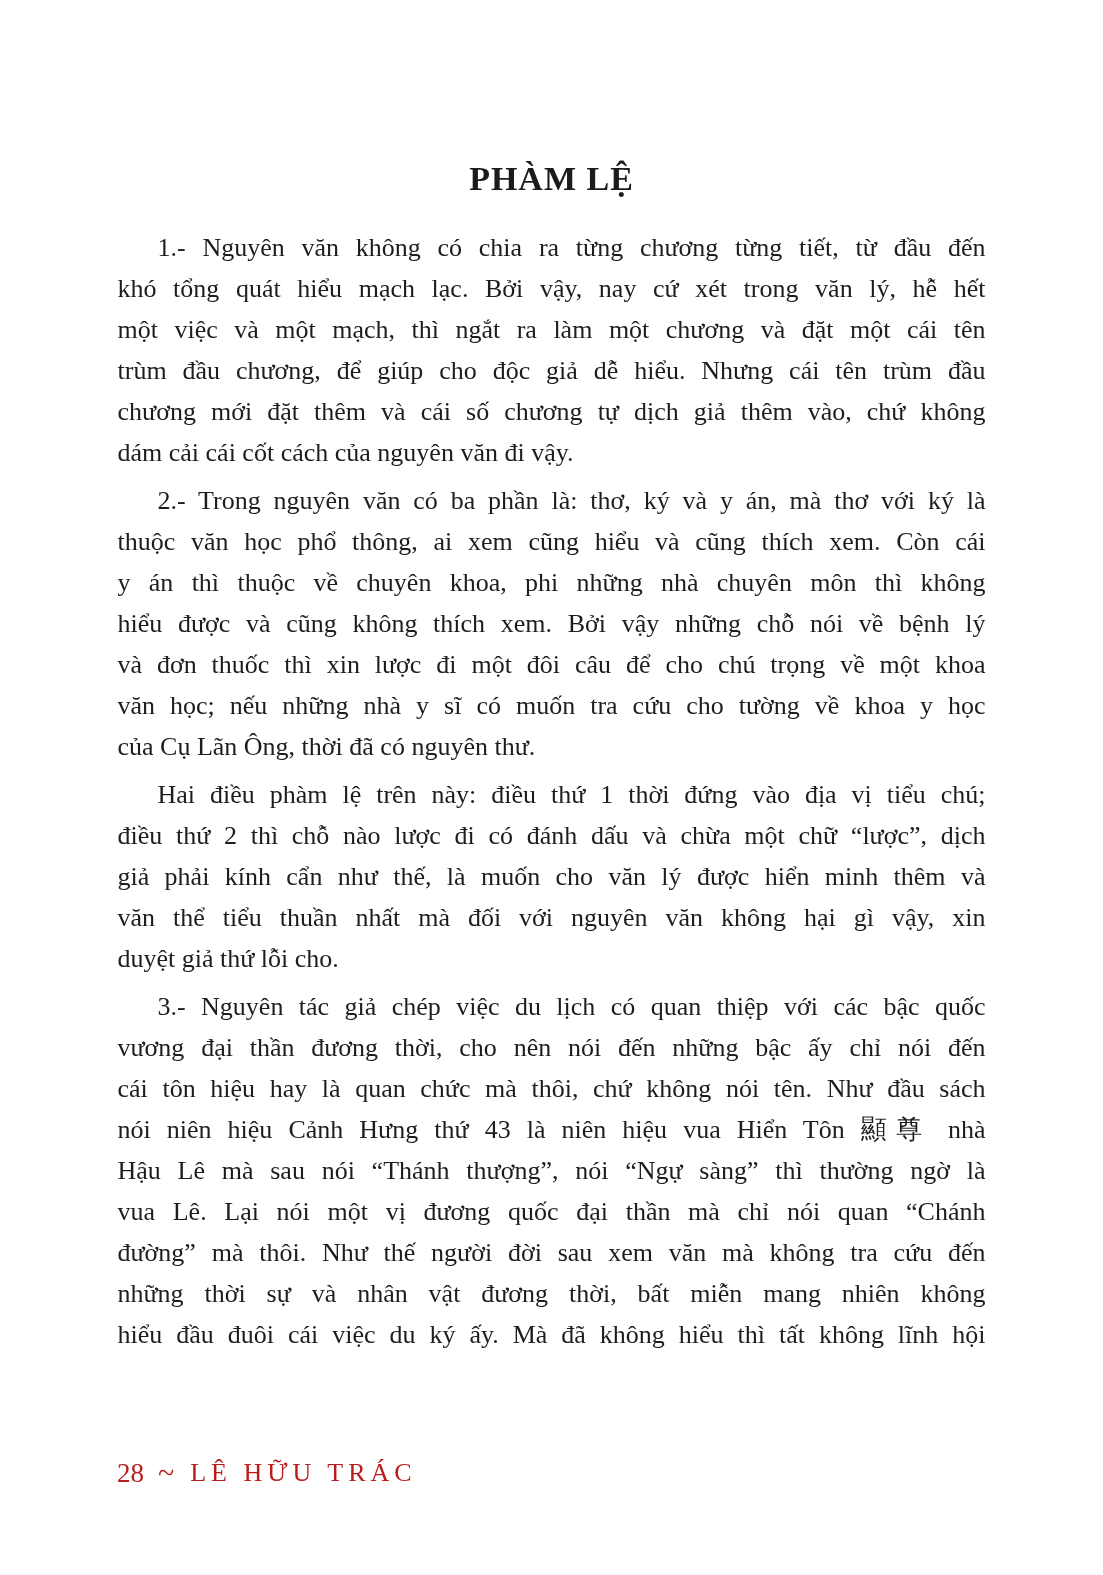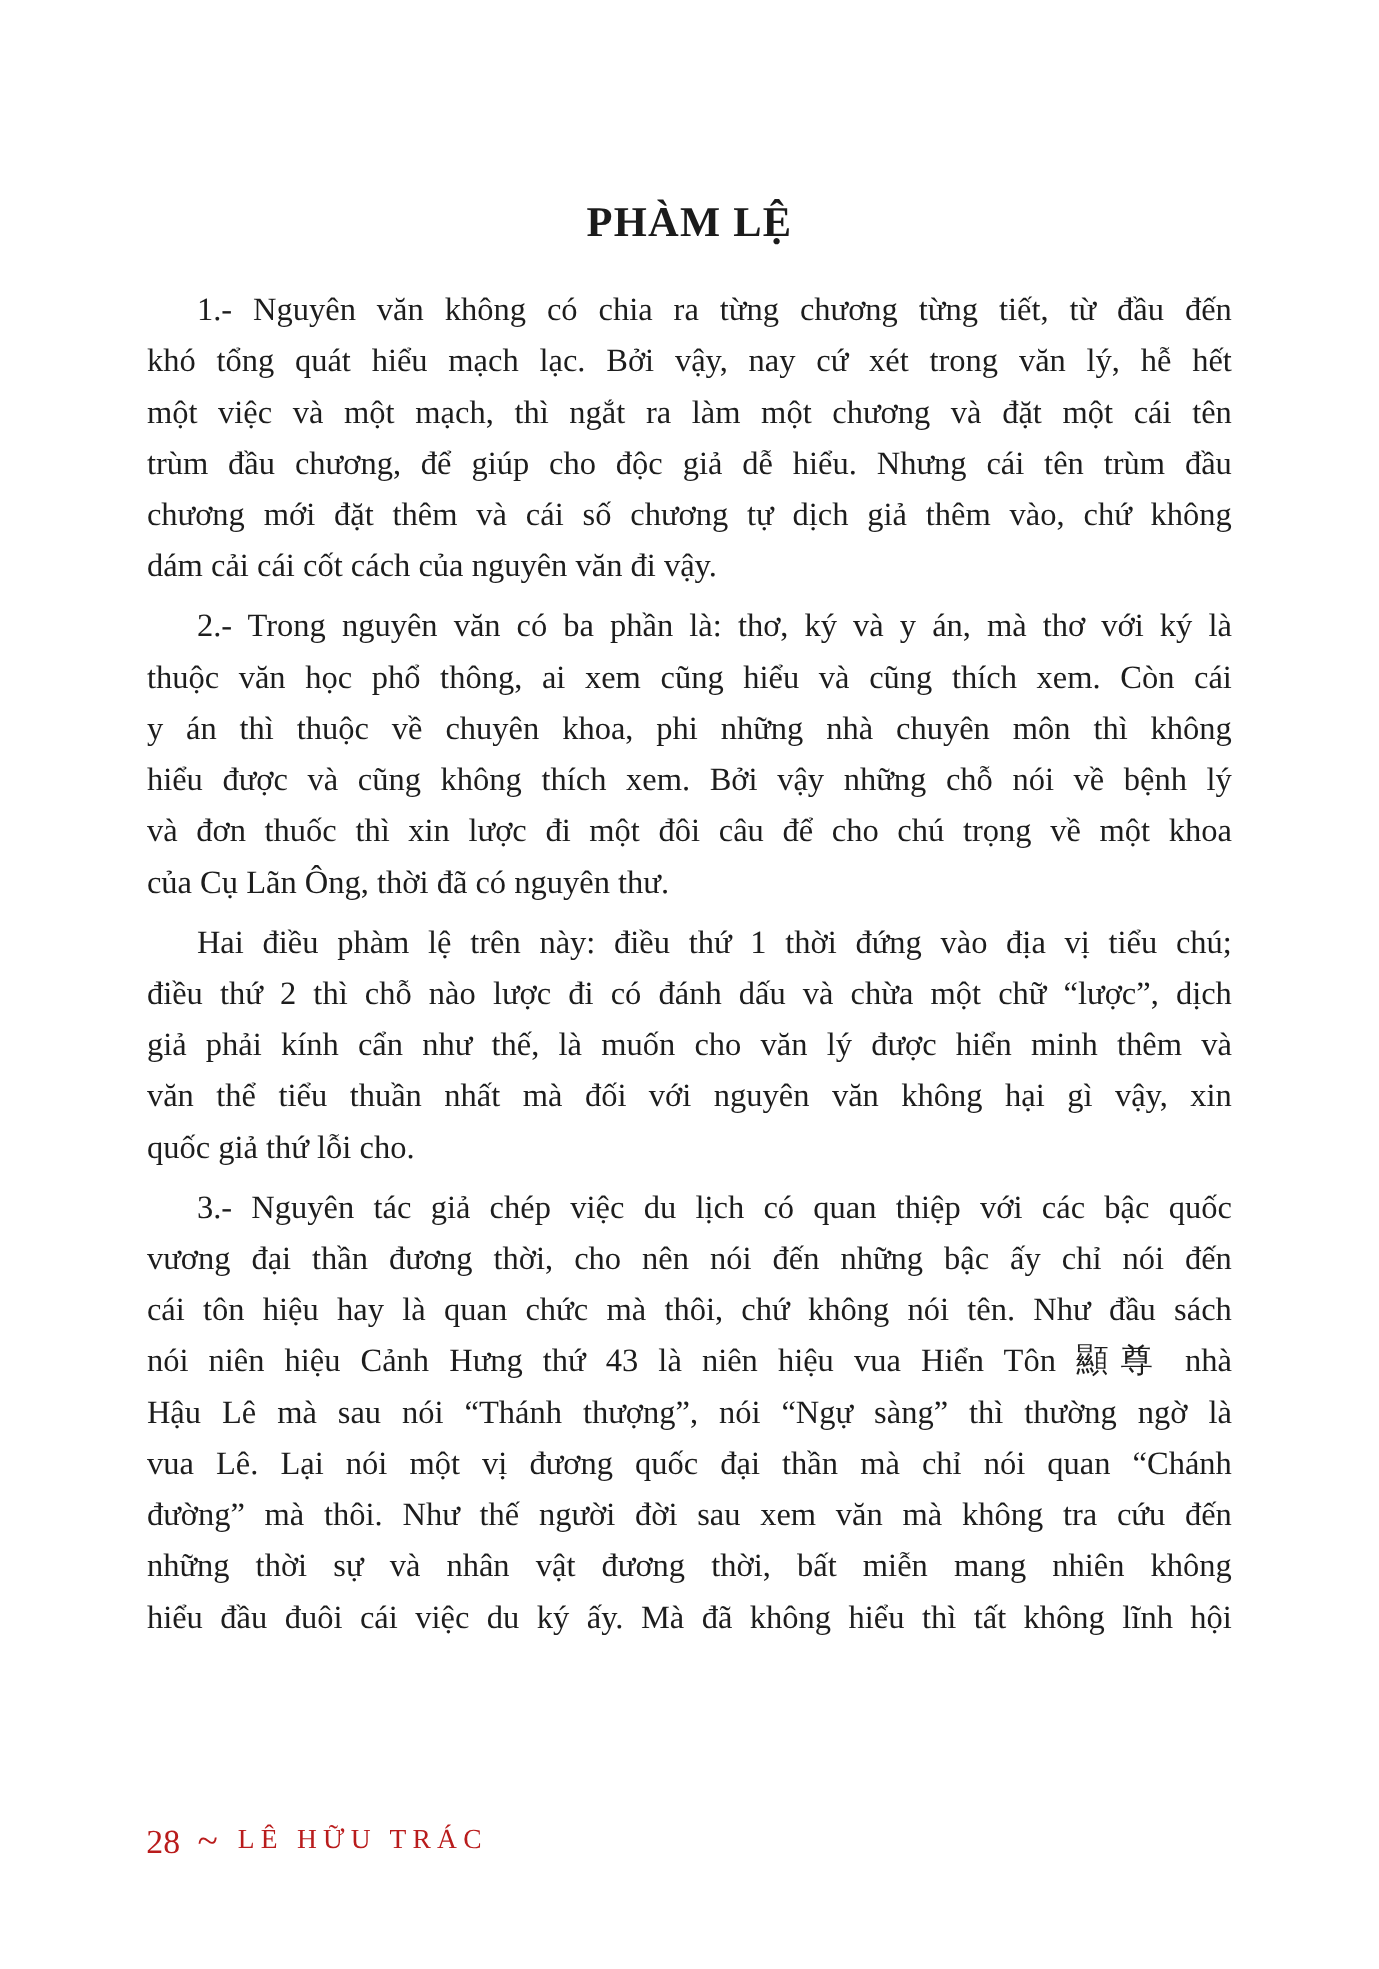--- a/index.html
+++ b/index.html
@@ -57,21 +57,21 @@
   }
   .footer .page-number {
     font-size: 27px;
   }
   .footer .tilde {
     font-size: 30px;
     margin: 0 16px 0 14px;
     transform: translateY(-2px);
   }
   .footer .author {
-    font-size: 22px;
+    font-size: 26px;
     letter-spacing: 5px;
     font-weight: 400;
   }
 </style>
 </head>
 <body>
 
 <div class="page">
 
   <h1 class="title">PHÀM LỆ</h1>
@@ -84,28 +84,29 @@
         <div class="line">trùm đầu chương, để giúp cho độc giả dễ hiểu. Nhưng cái tên trùm đầu</div>
         <div class="line">chương mới đặt thêm và cái số chương tự dịch giả thêm vào, chứ không</div>
         <div class="line last">dám cải cái cốt cách của nguyên văn đi vậy.</div>
       </div>
       <div class="para">
         <div class="line indent">2.- Trong nguyên văn có ba phần là: thơ, ký và y án, mà thơ với ký là</div>
         <div class="line">thuộc văn học phổ thông, ai xem cũng hiểu và cũng thích xem. Còn cái</div>
         <div class="line">y án thì thuộc về chuyên khoa, phi những nhà chuyên môn thì không</div>
         <div class="line">hiểu được và cũng không thích xem. Bởi vậy những chỗ nói về bệnh lý</div>
         <div class="line">và đơn thuốc thì xin lược đi một đôi câu để cho chú trọng về một khoa</div>
+        <div class="line">văn học; nếu những nhà y sĩ có muốn tra cứu cho tường về khoa y học</div>
         <div class="line last">của Cụ Lãn Ông, thời đã có nguyên thư.</div>
       </div>
       <div class="para">
         <div class="line indent">Hai điều phàm lệ trên này: điều thứ 1 thời đứng vào địa vị tiểu chú;</div>
         <div class="line">điều thứ 2 thì chỗ nào lược đi có đánh dấu và chừa một chữ “lược”, dịch</div>
         <div class="line">giả phải kính cẩn như thế, là muốn cho văn lý được hiển minh thêm và</div>
         <div class="line">văn thể tiểu thuần nhất mà đối với nguyên văn không hại gì vậy, xin</div>
-        <div class="line last">quốc giả thứ lỗi cho.</div>
+        <div class="line last">duyệt giả thứ lỗi cho.</div>
       </div>
       <div class="para">
         <div class="line indent">3.- Nguyên tác giả chép việc du lịch có quan thiệp với các bậc quốc</div>
         <div class="line">vương đại thần đương thời, cho nên nói đến những bậc ấy chỉ nói đến</div>
         <div class="line">cái tôn hiệu hay là quan chức mà thôi, chứ không nói tên. Như đầu sách</div>
         <div class="line">nói niên hiệu Cảnh Hưng thứ 43 là niên hiệu vua Hiển Tôn 顯尊 nhà</div>
         <div class="line">Hậu Lê mà sau nói “Thánh thượng”, nói “Ngự sàng” thì thường ngờ là</div>
         <div class="line">vua Lê. Lại nói một vị đương quốc đại thần mà chỉ nói quan “Chánh</div>
         <div class="line">đường” mà thôi. Như thế người đời sau xem văn mà không tra cứu đến</div>
         <div class="line">những thời sự và nhân vật đương thời, bất miễn mang nhiên không</div>

